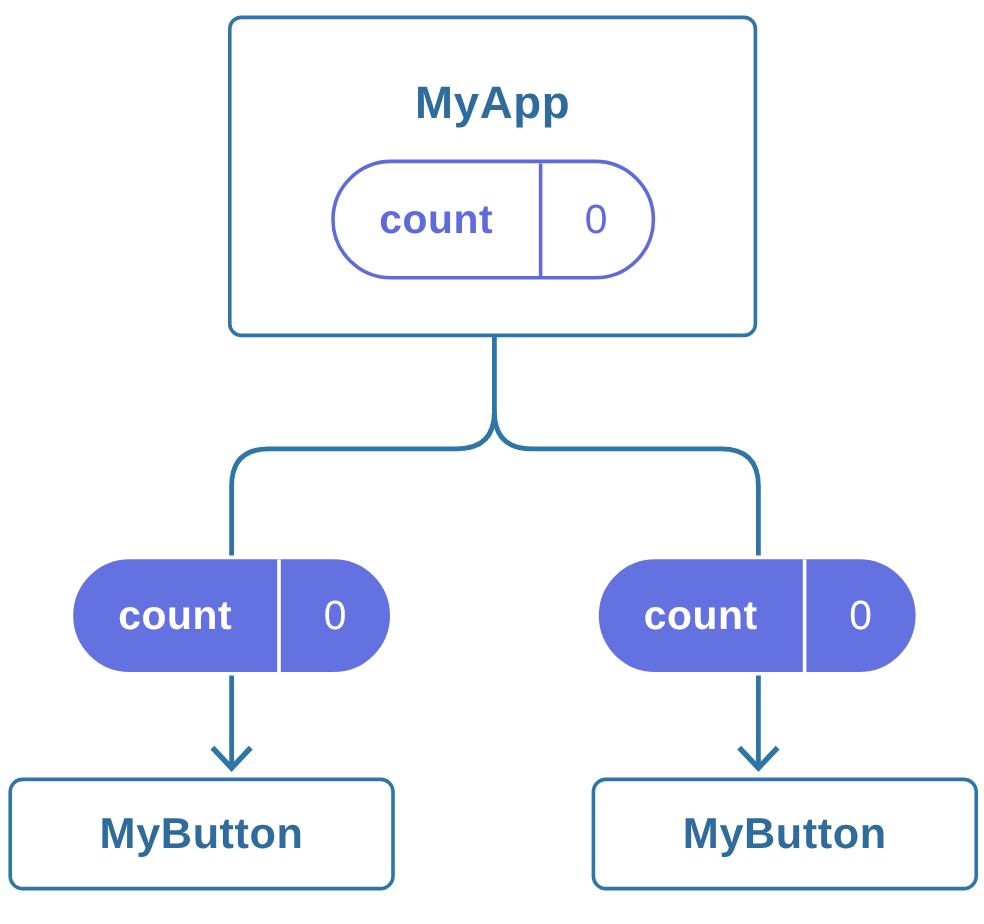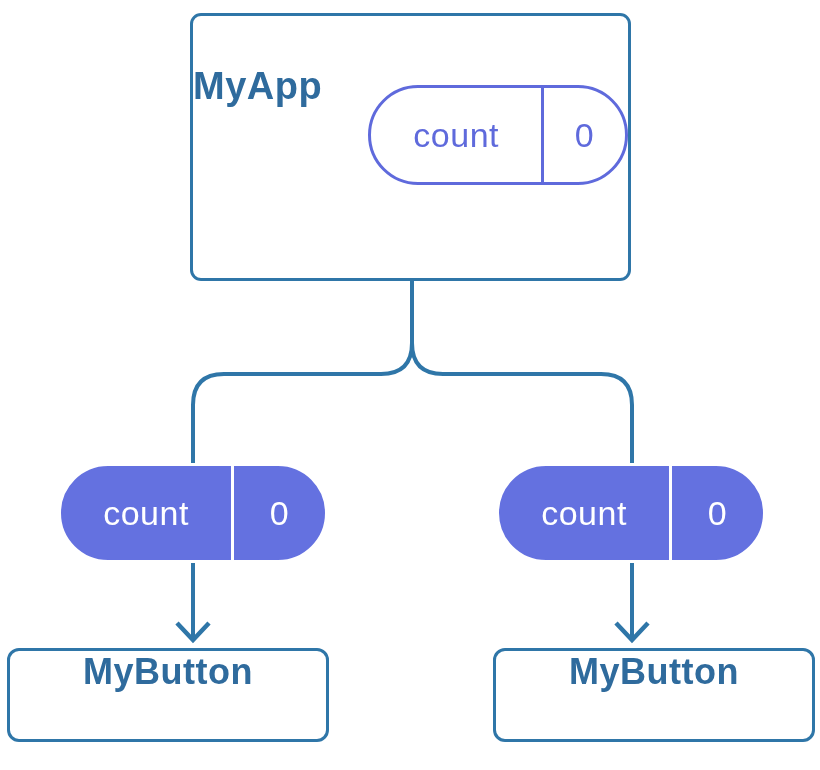--- a/index.html
+++ b/index.html
@@ -24,22 +24,22 @@
     fill:none;
     stroke:var(--line-blue);
   }
   .card{
     position:absolute;
     box-sizing:border-box;
     background:var(--card-bg);
     border:3px solid var(--line-blue);
     z-index:1;
     display:flex;
-    flex-direction:row;
-    gap:46px;
+    flex-direction:column;
+    align-items:center;
   }
   .root-card{
     left:190px;top:13px;width:441px;height:268px;
     border-radius:11px;
     padding-top:46px;
   }
   .child-card{
     top:648px;width:322px;height:94px;
     border-radius:12px;
     justify-content:center;
@@ -63,21 +63,21 @@
     border-radius:50px;
     display:flex;
     align-items:stretch;
     overflow:hidden;
     font-size:34px;
     letter-spacing:0.5px;
   }
   .pill .seg{
     display:flex;align-items:center;justify-content:center;
   }
-  .pill .seg-label{width:170px;}
+  .pill .seg-label{width:170px;font-weight:bold;}
   .pill .seg-value{flex:1;}
   .pill.outline{
     margin-top:23px;
     border:3px solid var(--purple);
     background:var(--card-bg);
     color:var(--purple);
   }
   .pill.outline .seg-label{border-right:3px solid var(--purple);}
   .pill.filled{
     position:absolute;

